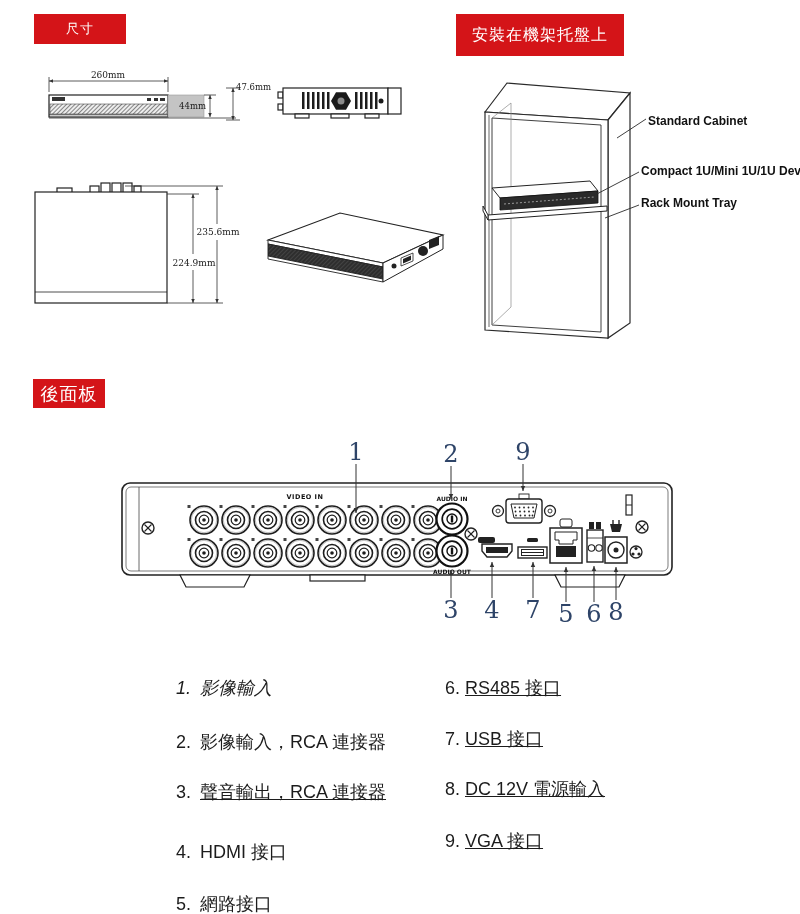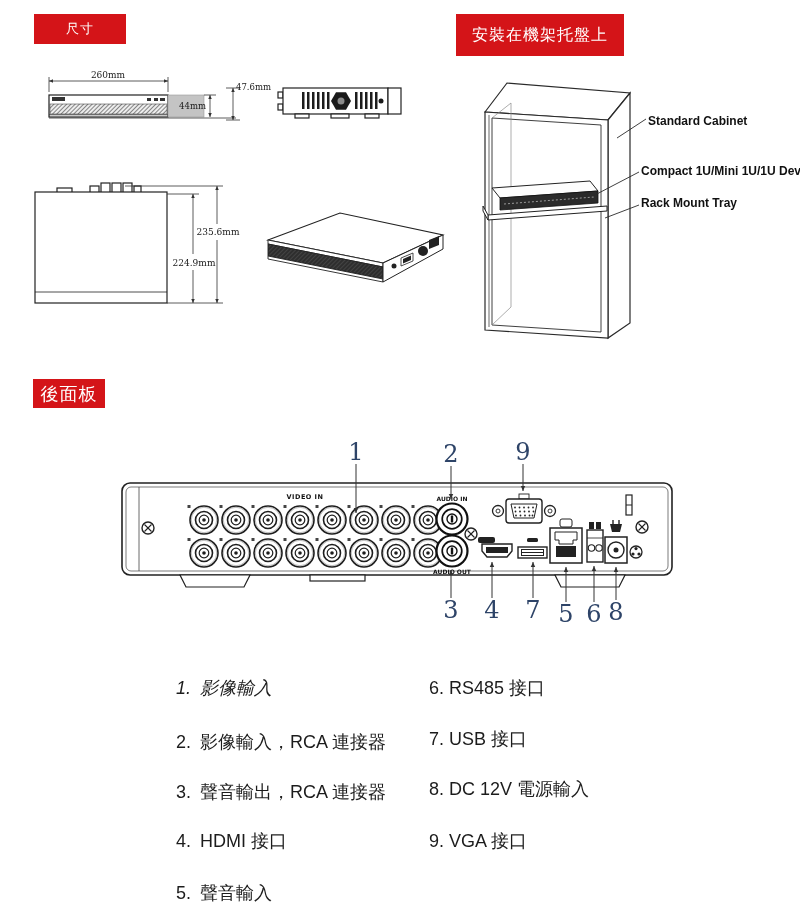--- a/index.html
+++ b/index.html
@@ -354,32 +354,32 @@
     <text class="callout" x="501" y="180" text-anchor="middle">8</text>
   </svg>
 
   <div class="legend-col left" style="left:176px; top:676px;">
     <div class="legend-item" style="margin-bottom:30px;font-style:italic;">
       <span class="legend-num">1.</span><span>影像輸入</span>
     </div>
     <div class="legend-item" style="margin-bottom:26px;">
       <span class="legend-num">2.</span><span>影像輸入，RCA 連接器</span>
     </div>
-    <div class="legend-item" style="margin-bottom:25px;">
+    <div class="legend-item" style="margin-bottom:36px;text-decoration:underline;">
       <span class="legend-num">3.</span><span>聲音輸出，RCA 連接器</span>
     </div>
     <div class="legend-item" style="margin-bottom:28px;">
       <span class="legend-num">4.</span><span>HDMI 接口</span>
     </div>
     <div class="legend-item">
-      <span class="legend-num">5.</span><span>聲音輸入</span>
+      <span class="legend-num">5.</span><span>網路接口</span>
     </div>
   </div>
 
-  <div class="legend-col right" style="left:429px; top:676px;">
+  <div class="legend-col right" style="left:445px; top:676px;text-decoration:underline;">
     <div class="legend-item" style="margin-bottom:27px;">
       <span class="legend-num">6.</span><span>RS485 接口</span>
     </div>
     <div class="legend-item" style="margin-bottom:26px;">
       <span class="legend-num">7.</span><span>USB 接口</span>
     </div>
     <div class="legend-item" style="margin-bottom:28px;">
       <span class="legend-num">8.</span><span>DC 12V 電源輸入</span>
     </div>
     <div class="legend-item">

